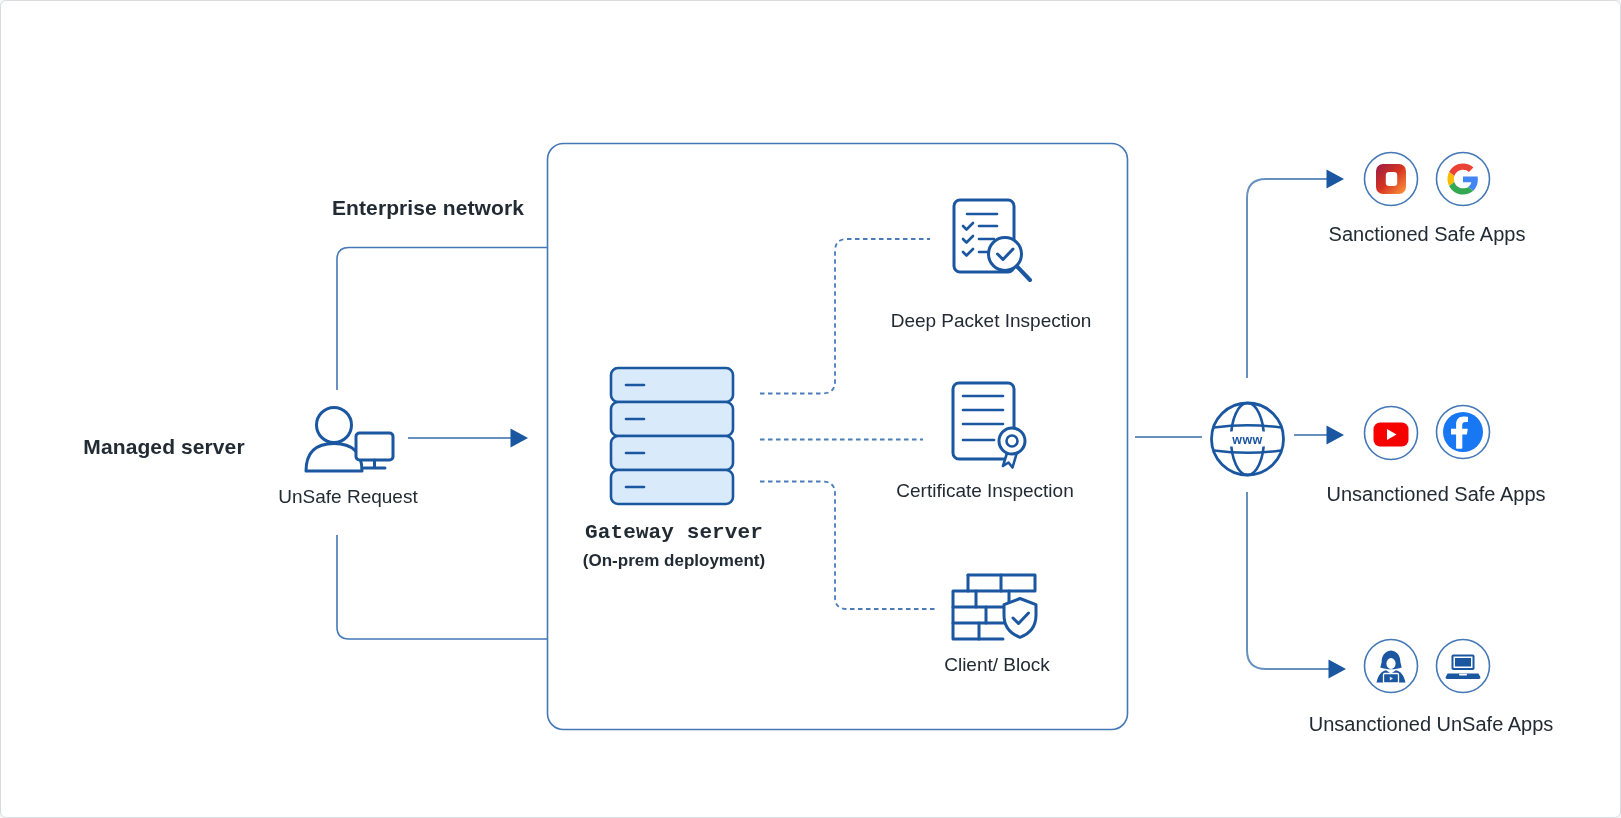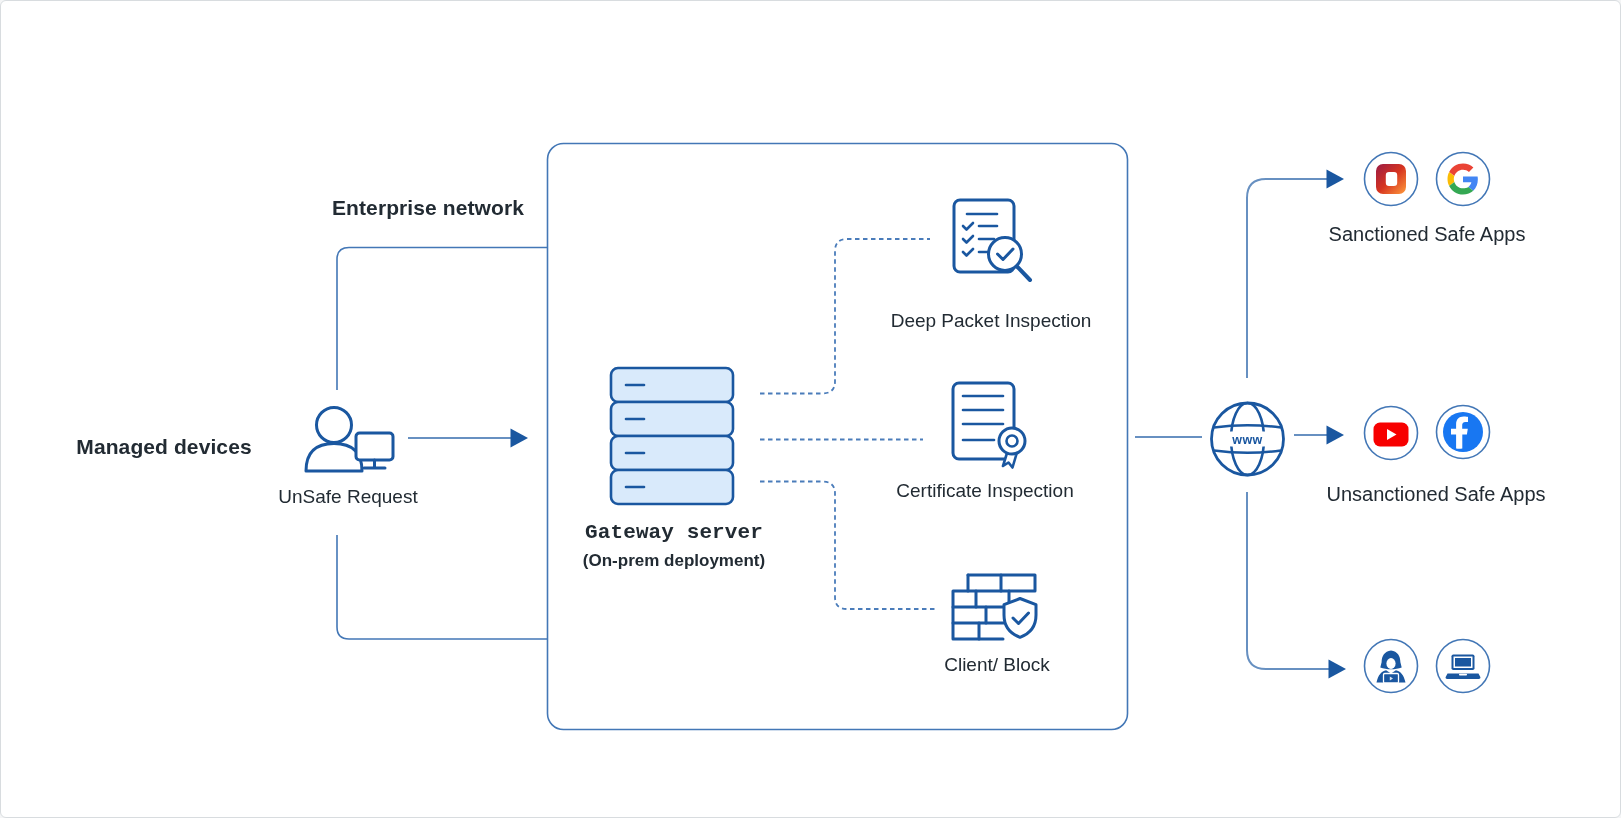--- a/index.html
+++ b/index.html
@@ -174,23 +174,24 @@
   <svg class="icon" style="left:1434px;top:637px;" width="56" height="56" viewBox="0 0 56 56">
     <circle cx="28" cy="28" r="26.5" class="app-ring"></circle>
     <rect x="16.5" y="16.5" width="23" height="15.5" rx="1.8" class="ic-solid"></rect>
     <rect x="18.5" y="18.5" width="19" height="11.5" fill="#ffffff"></rect>
     <rect x="20" y="20" width="16" height="8.5" class="ic-solid"></rect>
     <path class="ic-solid" d="M12.5 35.5 h31 l1.8 3.6 c.5 1 -.2 1.9 -1.5 1.9 h-31.6 c-1.3 0 -2 -.9 -1.5 -1.9 Z"></path>
     <rect x="24" y="35.8" width="8" height="1.7" rx="0.8" fill="#ffffff"></rect>
   </svg>
 
   <div class="lbl lbl-bold" style="left:427px;top:195px;">Enterprise network</div>
-  <div class="lbl lbl-bold" style="left:163px;top:434px;">Managed devices</div>
+  <div class="lbl lbl-bold" style="left:163px;top:434px;">Managed server</div>
   <div class="lbl lbl-reg" style="left:347px;top:485px;">UnSafe Request</div>
   <div class="lbl lbl-bold" style="left:673px;top:520px;font-family:Liberation Mono, monospace;">Gateway server</div>
   <div class="lbl lbl-sub" style="left:673px;top:550px;">(On-prem deployment)</div>
   <div class="lbl lbl-reg" style="left:990px;top:293px;margin-top:16px;">Deep Packet Inspection</div>
   <div class="lbl lbl-reg" style="left:984px;top:479px;">Certificate Inspection</div>
   <div class="lbl lbl-reg" style="left:996px;top:653px;">Client/ Block</div>
   <div class="lbl lbl-group" style="left:1426px;top:222px;">Sanctioned Safe Apps</div>
   <div class="lbl lbl-group" style="left:1435px;top:482px;">Unsanctioned Safe Apps</div>
+  <div class="lbl lbl-group" style="left:1430px;top:712px;">Unsanctioned UnSafe Apps</div>
 
 </div>
 
 </body></html>

